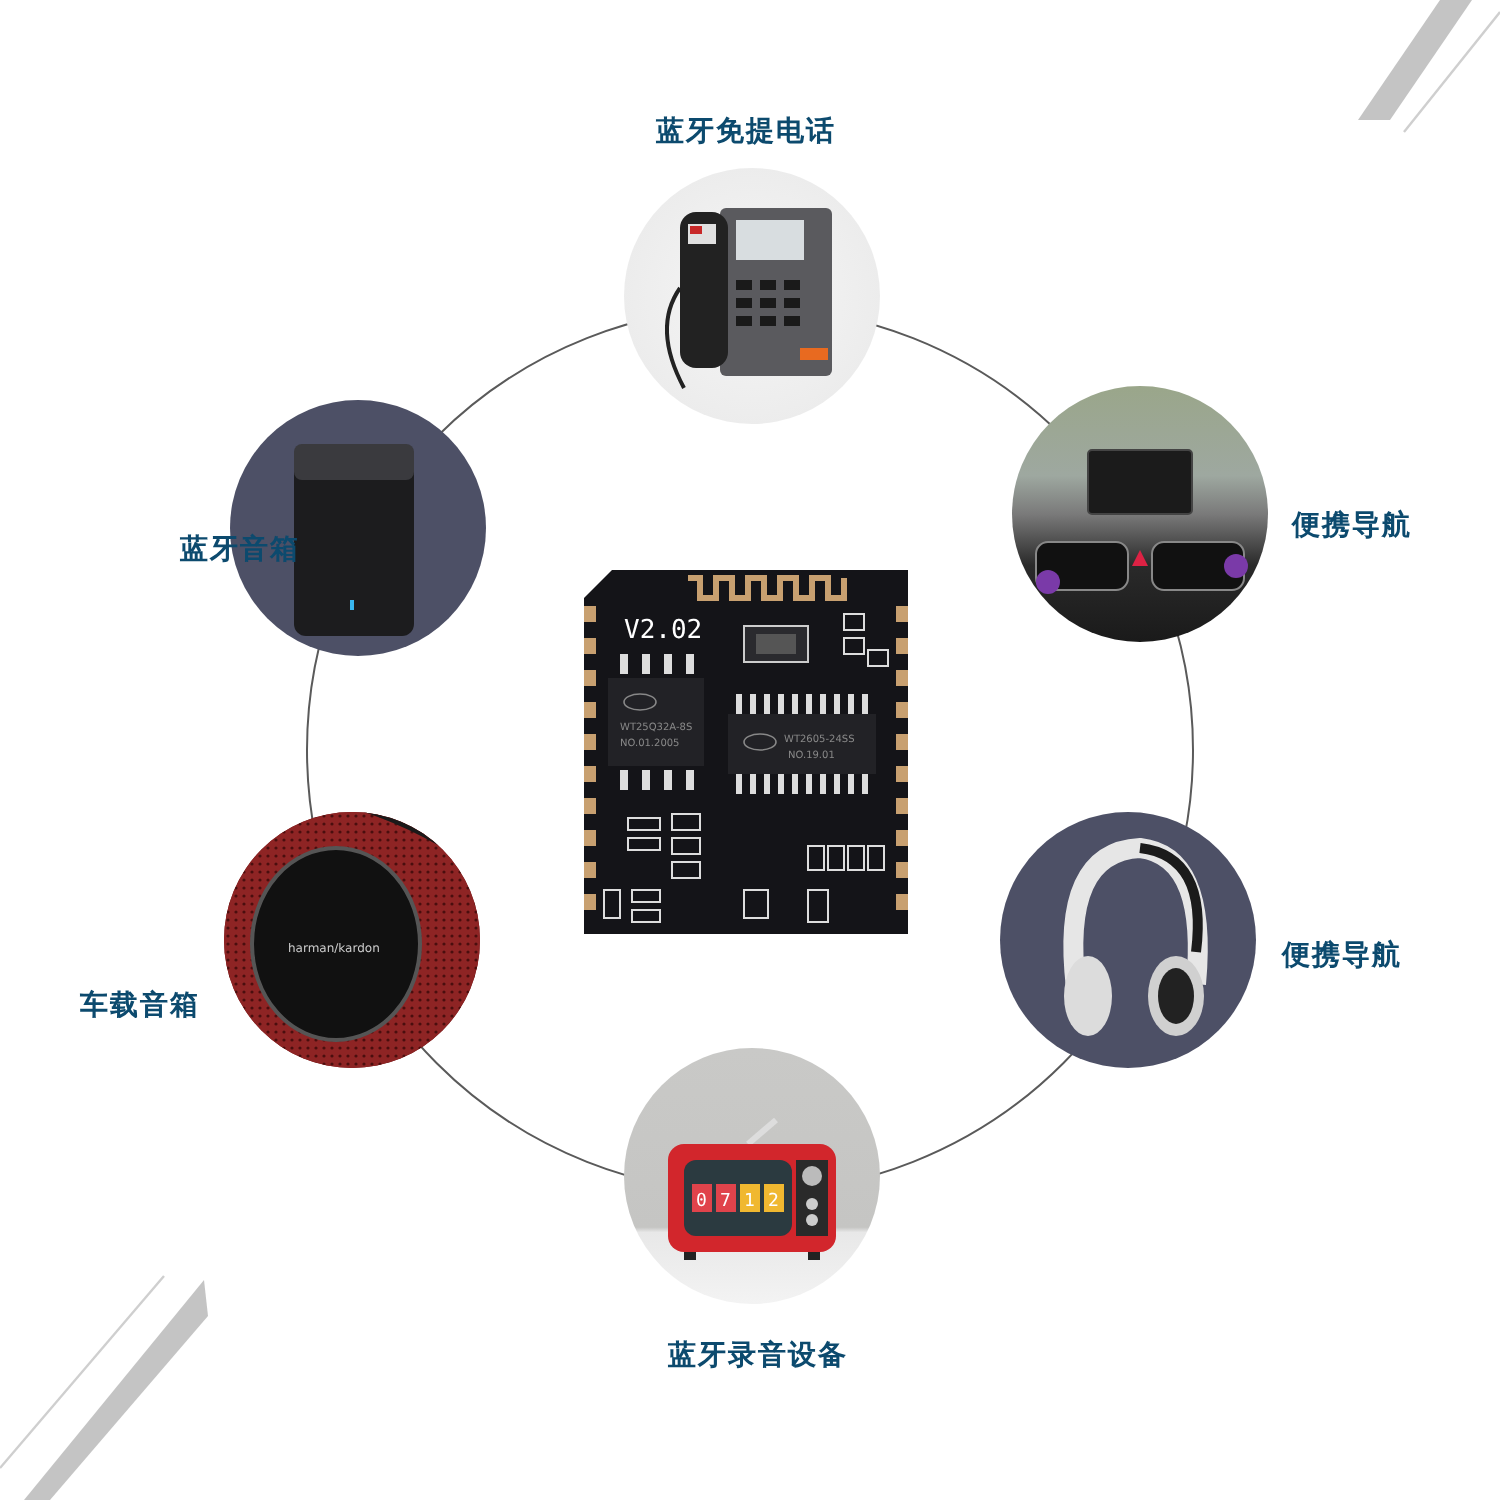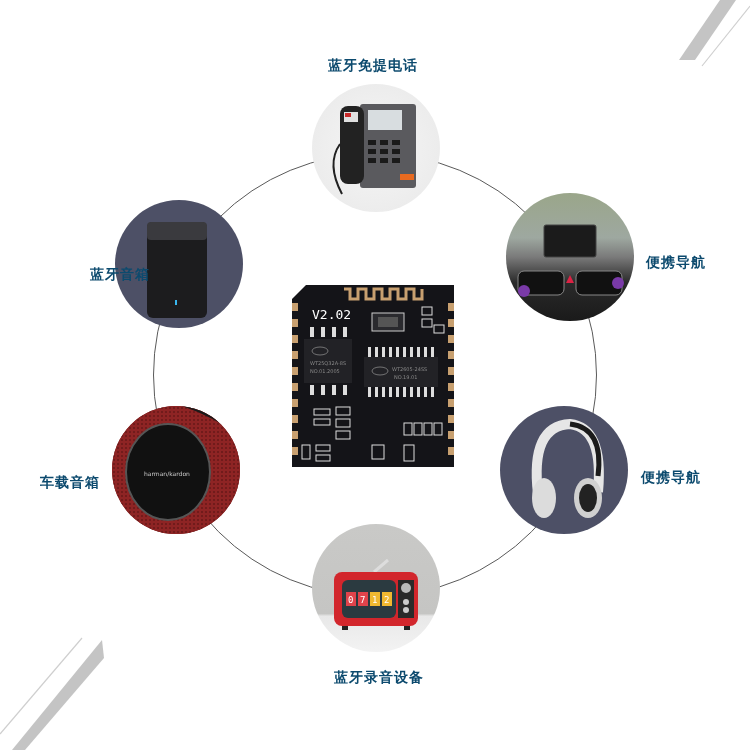--- a/index.html
+++ b/index.html
@@ -198,21 +198,21 @@
           <circle cx="2" cy="2" r="0.8" fill="#4a0e0e"></circle>
         </pattern>
       </defs>
     <rect width="128" height="128" fill="#8e2424"></rect>
     <rect width="128" height="128" fill="url(#dots)"></rect>
     <path d="M70,0 L128,0 L128,30 Q100,10 70,0 Z" fill="#1a1a1a"></path>
     <ellipse cx="56" cy="66" rx="42" ry="48" fill="#111" stroke="#555" stroke-width="2"></ellipse>
     <text x="32" y="70" font-size="6" fill="#ccc" font-family="DejaVu Sans, sans-serif">harman/kardon</text>
   </svg>
 </div>
-<div class="label" style="left:40px;top:474px;">车载音箱</div>
+<div class="label" style="left:40px;top:494px;">车载音箱</div>
 
 <div class="node" style="left:115px;top:200px;background:#4d5066;">
   <svg width="128" height="128">
     <rect x="32" y="22" width="60" height="96" rx="6" fill="#1c1c1e"></rect>
     <rect x="32" y="22" width="60" height="18" rx="4" fill="#3a3a3e"></rect>
     <rect x="60" y="100" width="2" height="5" fill="#39b7f0"></rect>
   </svg>
 </div>
 <div class="label" style="left:42px;top:266px;margin-left:48px;">蓝牙音箱</div>
 

